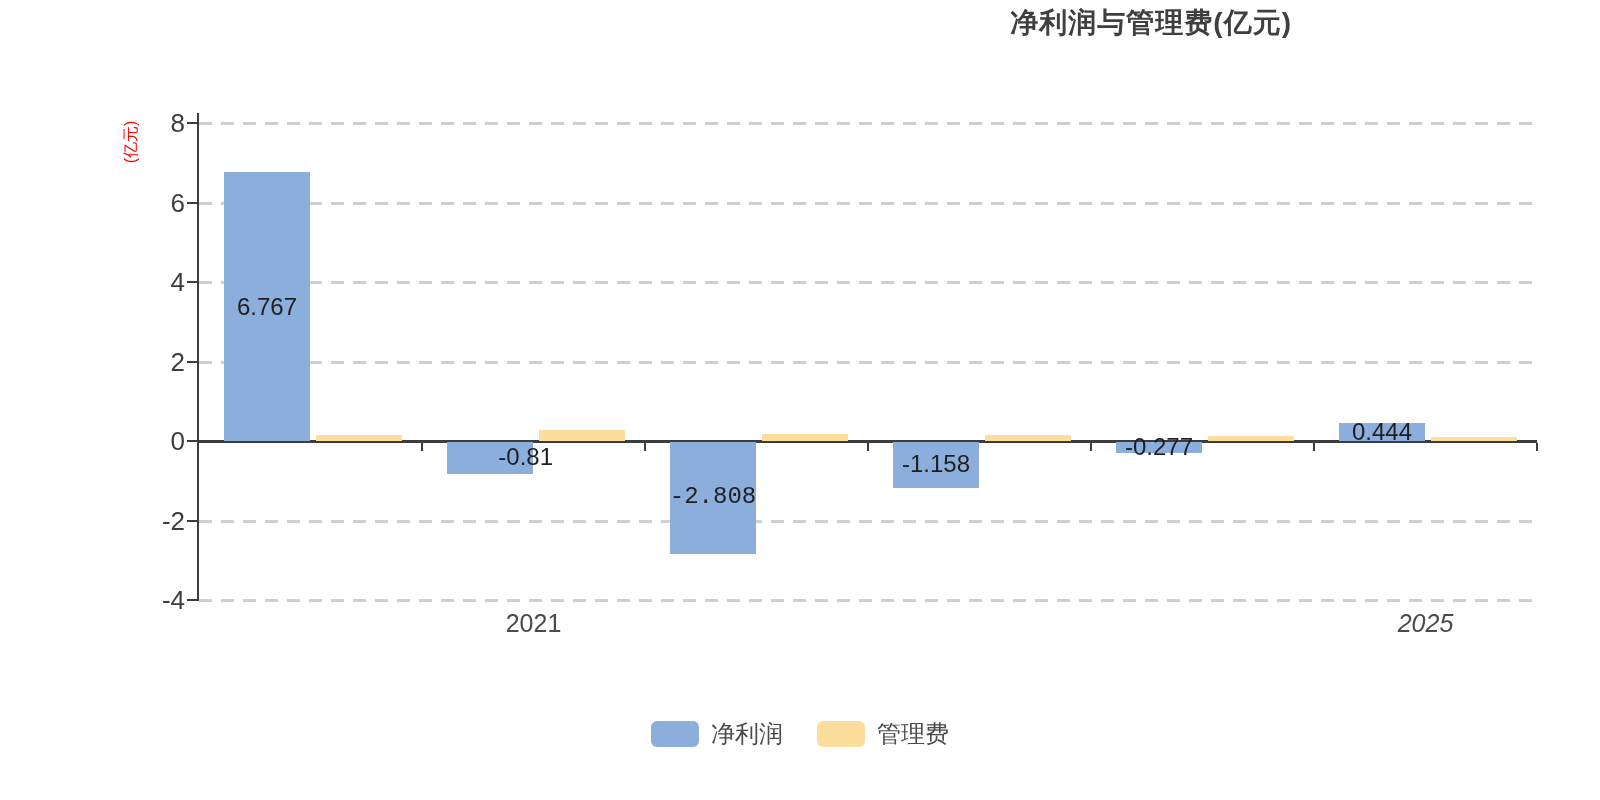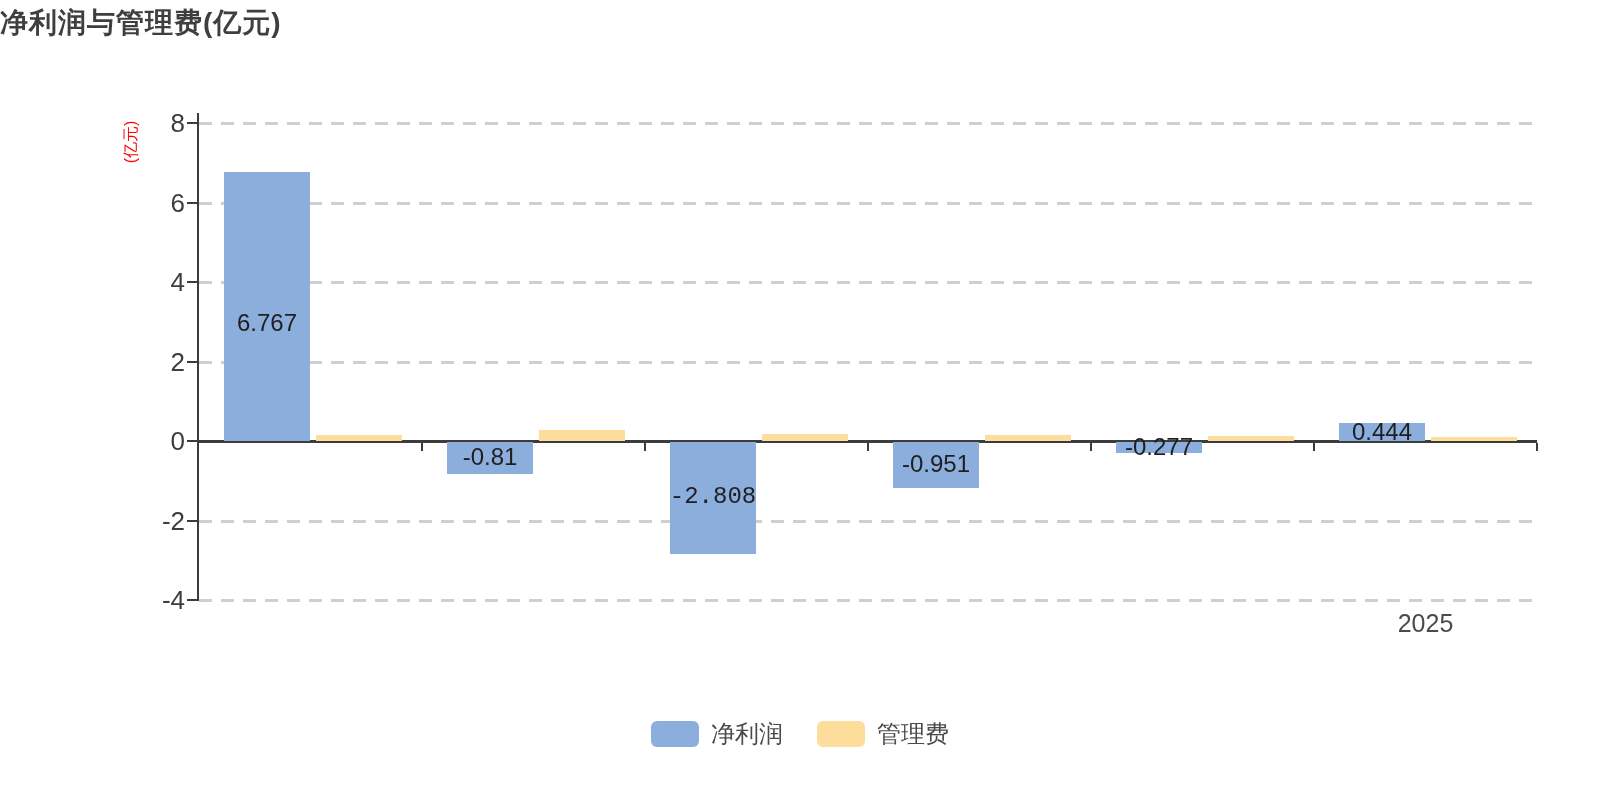--- a/index.html
+++ b/index.html
@@ -1,21 +1,21 @@
 <!DOCTYPE html>
 <html><head>
 <meta charset="utf-8">
 <style>
   html,body { margin:0; padding:0; background:#ffffff; }
   #canvas {
     position:relative; width:1600px; height:800px; background:#ffffff;
     font-family:"Liberation Sans","DejaVu Sans",sans-serif; overflow:hidden;
   }
   #chart-title {
-    position:absolute; top:4px; left:0; width:1292px; text-align:left;
+    position:absolute; top:4px; left:0; width:1292px; text-align:right;
     font-size:28px; font-weight:bold; color:#3f3f3f; letter-spacing:1px;
   }
   #y-axis-name {
     position:absolute; left:72px; top:131px; width:120px; height:22px;
     text-align:center; font-size:16px; color:#ff0000;
     transform:rotate(-90deg);
   }
   #plot { position:absolute; left:0; top:0; width:1600px; height:800px; }
   .ytick-label {
     position:absolute; width:60px; height:30px; line-height:30px;
@@ -72,38 +72,39 @@
       <div class="ytick-label" style="position: absolute; left: 125px; top: 585px;">-4</div>
       <div style="position: absolute; left: 197px; top: 113px; width: 2px; height: 487px; background: rgb(60, 60, 60);"></div>
       <div style="position: absolute; left: 199px; top: 440px; width: 1338px; height: 3px; background: rgb(60, 60, 60);"></div>
       <div style="position: absolute; left: 421px; top: 443px; width: 2px; height: 8px; background: rgb(60, 60, 60);"></div>
       <div style="position: absolute; left: 644px; top: 443px; width: 2px; height: 8px; background: rgb(60, 60, 60);"></div>
       <div style="position: absolute; left: 867px; top: 443px; width: 2px; height: 8px; background: rgb(60, 60, 60);"></div>
       <div style="position: absolute; left: 1090px; top: 443px; width: 2px; height: 8px; background: rgb(60, 60, 60);"></div>
       <div style="position: absolute; left: 1313px; top: 443px; width: 2px; height: 8px; background: rgb(60, 60, 60);"></div>
       <div style="position: absolute; left: 1536px; top: 443px; width: 2px; height: 8px; background: rgb(60, 60, 60);"></div>
       <div class="bar" style="position: absolute; left: 224px; top: 172px; width: 86px; height: 269px; background: rgb(140, 174, 220);"></div>
-      <div class="bar-label" style="position: absolute; left: 204px; top: 308px; width: 126px;">6.767</div>
+      <div class="bar-label" style="position: absolute; left: 204px; top: 292px; width: 126px;">6.767</div>
       <div class="bar" style="position: absolute; left: 447px; top: 442px; width: 86px; height: 32px; background: rgb(140, 174, 220);"></div>
-      <div class="bar-label" style="position: absolute; left: 427px; top: 442px; width: 126px;">-0.81</div>
+      <div class="bar-label" style="position: absolute; left: 427px; top: 442px; width: 126px; text-align: right;">-0.81</div>
       <div class="bar" style="position: absolute; left: 670px; top: 442px; width: 86px; height: 112px; background: rgb(140, 174, 220);"></div>
       <div class="bar-label" style="position: absolute; left: 650px; top: 482px; width: 126px; font-family: Liberation Mono, monospace;">-2.808</div>
       <div class="bar" style="position: absolute; left: 893px; top: 442px; width: 86px; height: 46px; background: rgb(140, 174, 220);"></div>
-      <div class="bar-label" style="position: absolute; left: 873px; top: 449px; width: 126px;">-0.951</div>
+      <div class="bar-label" style="position: absolute; left: 873px; top: 449px; width: 126px;">-1.158</div>
       <div class="bar" style="position: absolute; left: 1116px; top: 442px; width: 86px; height: 11px; background: rgb(140, 174, 220);"></div>
       <div class="bar-label" style="position: absolute; left: 1096px; top: 432px; width: 126px;">-0.277</div>
       <div class="bar" style="position: absolute; left: 1339px; top: 423px; width: 86px; height: 18px; background: rgb(140, 174, 220);"></div>
       <div class="bar-label" style="position: absolute; left: 1319px; top: 417px; width: 126px;">0.444</div>
       <div class="bar" style="position: absolute; left: 316px; top: 435px; width: 86px; height: 6px; background: rgb(252, 221, 156);"></div>
       <div class="bar" style="position: absolute; left: 539px; top: 430px; width: 86px; height: 11px; background: rgb(252, 221, 156);"></div>
       <div class="bar" style="position: absolute; left: 762px; top: 434px; width: 86px; height: 7px; background: rgb(252, 221, 156);"></div>
       <div class="bar" style="position: absolute; left: 985px; top: 435px; width: 86px; height: 6px; background: rgb(252, 221, 156);"></div>
       <div class="bar" style="position: absolute; left: 1208px; top: 436px; width: 86px; height: 5px; background: rgb(252, 221, 156);"></div>
       <div class="bar" style="position: absolute; left: 1431px; top: 437px; width: 86px; height: 4px; background: rgb(252, 221, 156);"></div>
-      <div class="xtick-label" style="position: absolute; left: 1314px; top: 608px;">2025</div>
+      <div class="xtick-label" style="position: absolute; left: 422px; top: 608px;">2021</div>
+      <div class="xtick-label" style="position: absolute; left: 1314px; top: 608px; font-style: italic;">2025</div>
     </div>
 
   <div id="legend">
     <div class="legend-item">
       <span class="legend-swatch" style="background:#8CAEDC"></span>
       <span class="legend-label">净利润</span>
     </div>
     <div class="legend-item">
       <span class="legend-swatch" style="background:#FCDD9C"></span>
       <span class="legend-label">管理费</span>

